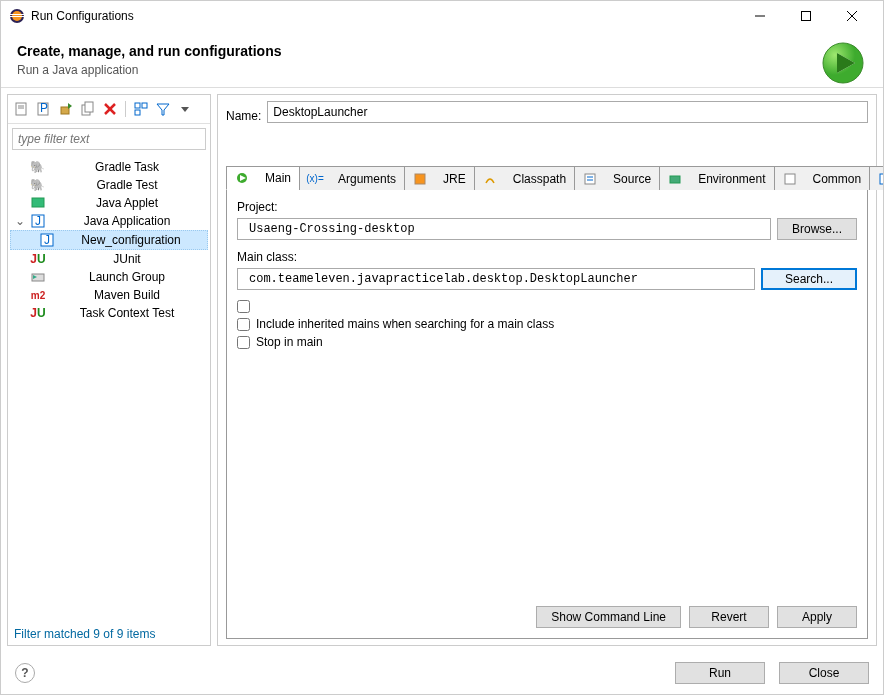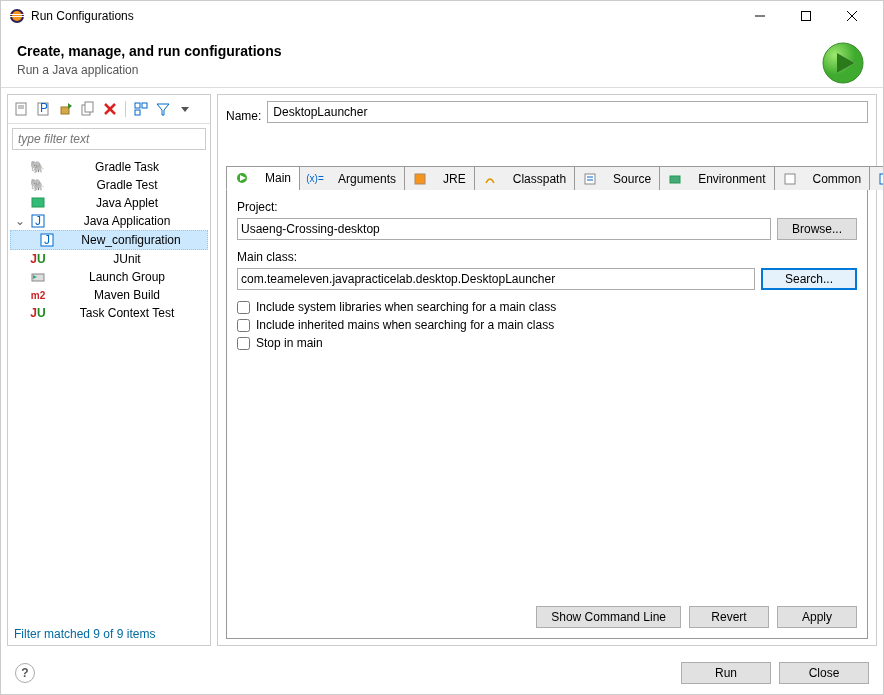--- a/index.html
+++ b/index.html
@@ -30,29 +30,29 @@
 .name-row { display: flex; align-items: flex-end; gap: 6px; margin-bottom: 6px; }
 .name-row label { }
 .name-row input { flex: 1; border: 1px solid #aaa; padding: 3px 5px; background: #fff; }
 .tabs { display: flex; border-bottom: 1px solid #999; }
 .tab { display: flex; align-items: center; gap: 16px; padding: 4px 8px; border: 1px solid #999; border-bottom: none; background: #f0f0f0; margin-right: -1px; position: relative; top: 1px; margin-top: 36px; }
 .tab.active { background: #fff; border-bottom: 1px solid #fff; }
 .tab .tab-icon { width: 14px; height: 14px; display: inline-flex; align-items: center; justify-content: center; }
 .tab-content { flex: 1; border: 1px solid #999; border-top: none; padding: 10px; background: #fff; display: flex; flex-direction: column; }
 .group-label { margin-bottom: 4px; color: #000; }
 .field-row { display: flex; gap: 6px; margin-bottom: 10px; align-items: center; }
-.field-row input[type="text"] { flex: 1; border: 1px solid #aaa; padding: 3px 3px; background: #fff; }
+.field-row input[type="text"] { flex: 1; border: 1px solid #aaa; padding: 3px 11px; background: #fff; font-family: Liberation Mono, monospace; }
 .btn { border: 1px solid #adadad; background: #e1e1e1; padding: 3px 14px; min-width: 80px; text-align: center; }
 .btn.highlighted { border: 2px solid #0078d7; background: #e5f1fb; padding: 2px 22px; }
 .checkbox-row { display: flex; align-items: center; gap: 6px; margin-bottom: 4px; }
 .checkbox-row input[type="checkbox"] { width: 13px; height: 13px; }
 .action-row { display: flex; justify-content: flex-end; gap: 8px; margin-top: auto; padding-top: 8px; }
 .footer { display: flex; align-items: center; justify-content: space-between; padding: 10px 14px; }
 .footer .help-icon { width: 20px; height: 20px; border: 1px solid #aaa; border-radius: 50%; display: flex; align-items: center; justify-content: center; color: #555; font-weight: bold; }
-.footer .footer-buttons { display: flex; gap: 8px; }
+.footer .footer-buttons { display: flex; gap: 14px; }
 .elephant { color: #444; }
 .m2 { color: #c22; font-weight: bold; font-size: 10px; }
 .ju { font-weight: bold; }
 .ju .j { color: #c22; }
 .ju .u { color: #1a8a1a; }
 svg { display: block; }
 </style>
 </head>
 <body>
 
@@ -312,21 +312,20 @@
         <input type="text" value="Usaeng-Crossing-desktop" style="">
         <button class="btn">Browse...</button>
       </div>
       <div class="group-label">Main class:</div>
       <div class="field-row">
         <input type="text" value="com.teameleven.javapracticelab.desktop.DesktopLauncher" style="">
         <button class="btn highlighted">Search...</button>
       </div>
       <div class="checkbox-row">
           <input type="checkbox" style="">
-          <span>Include system libraries when searching for a main class</span>
         </div>
       <div class="checkbox-row">
           <input type="checkbox" style="">
           <span>Include inherited mains when searching for a main class</span>
         </div>
       <div class="checkbox-row">
           <input type="checkbox" style="">
           <span>Stop in main</span>
         </div>
       <div class="action-row">

